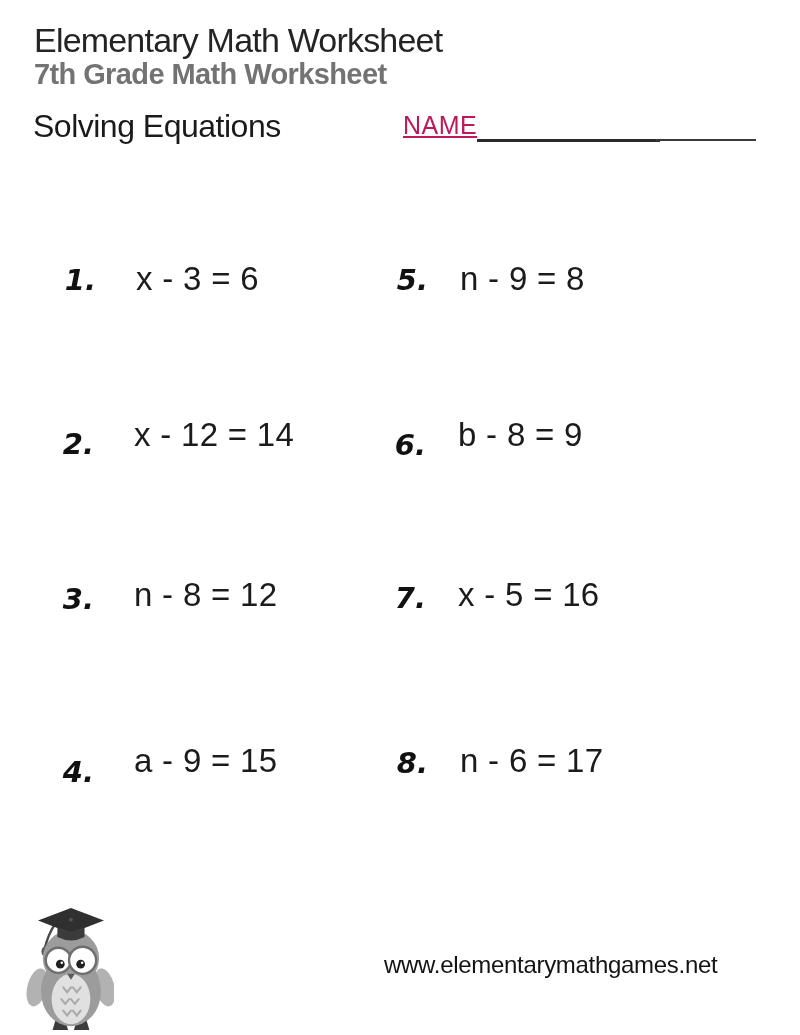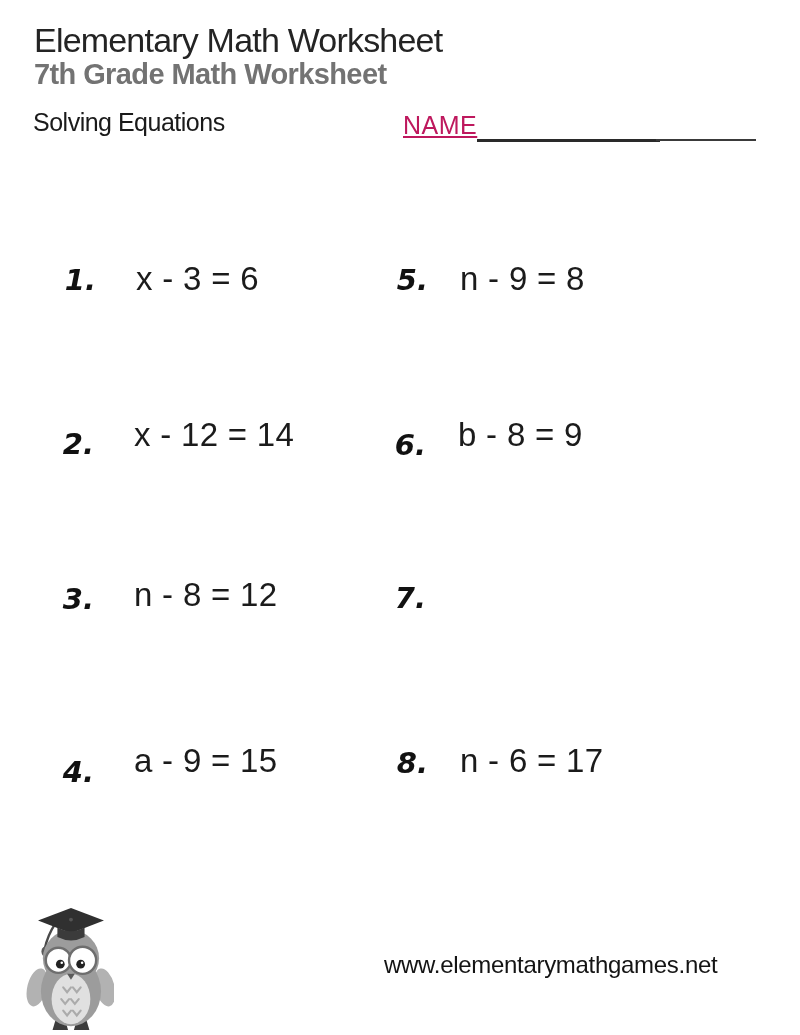--- a/index.html
+++ b/index.html
@@ -29,21 +29,21 @@
     left: 34px; top: 59px;
     font-size: 29px;
     font-weight: 700;
     letter-spacing: -0.6px;
     color: #737373;
     line-height: 1.1;
   }
   .section-title {
     position: absolute;
     left: 33px; top: 108px;
-    font-size: 25px;
+    font-size: 32px;
     font-weight: 400;
     letter-spacing: -0.5px;
     color: #1a1a1a;
   }
   .name-label {
     position: absolute;
     left: 403px; top: 111px;
     font-size: 25px;
     letter-spacing: 0.5px;
     color: #be185d;
@@ -168,20 +168,21 @@
   <div class="problem problem-5">
     <span class="num">5.</span>
     <span class="eq">n - 9 = 8</span>
   </div>
   <div class="problem problem-6">
     <span class="num">6.</span>
     <span class="eq">b - 8 = 9</span>
   </div>
   <div class="problem problem-7">
     <span class="num">7.</span>
+    <span class="eq">x - 5 = 16</span>
   </div>
   <div class="problem problem-8">
     <span class="num">8.</span>
     <span class="eq">n - 6 = 17</span>
   </div>
 
   <div class="logo">
     <svg class="logo-owl" width="88" height="126" viewBox="0 0 90 130" aria-hidden="true">
 
       <path d="M30 18 Q22 30 19 44" stroke="#4a4a4a" stroke-width="2.5" fill="none"></path>

